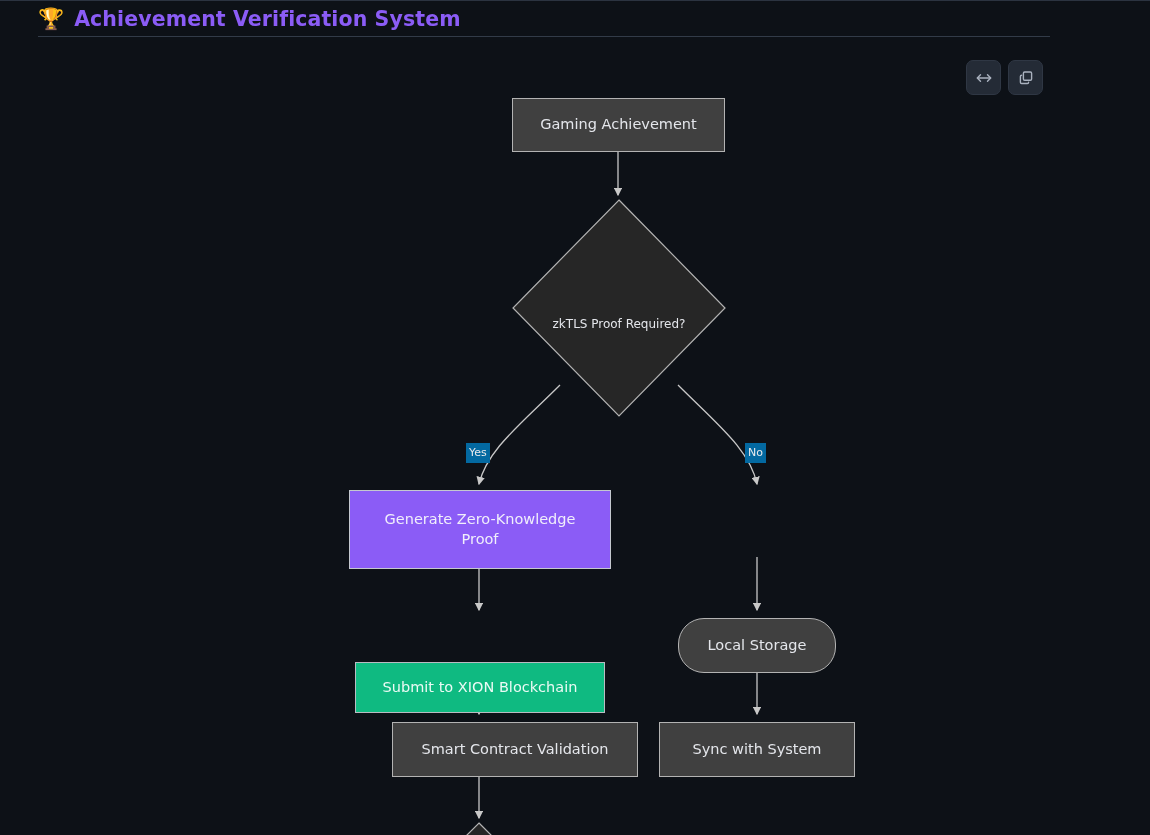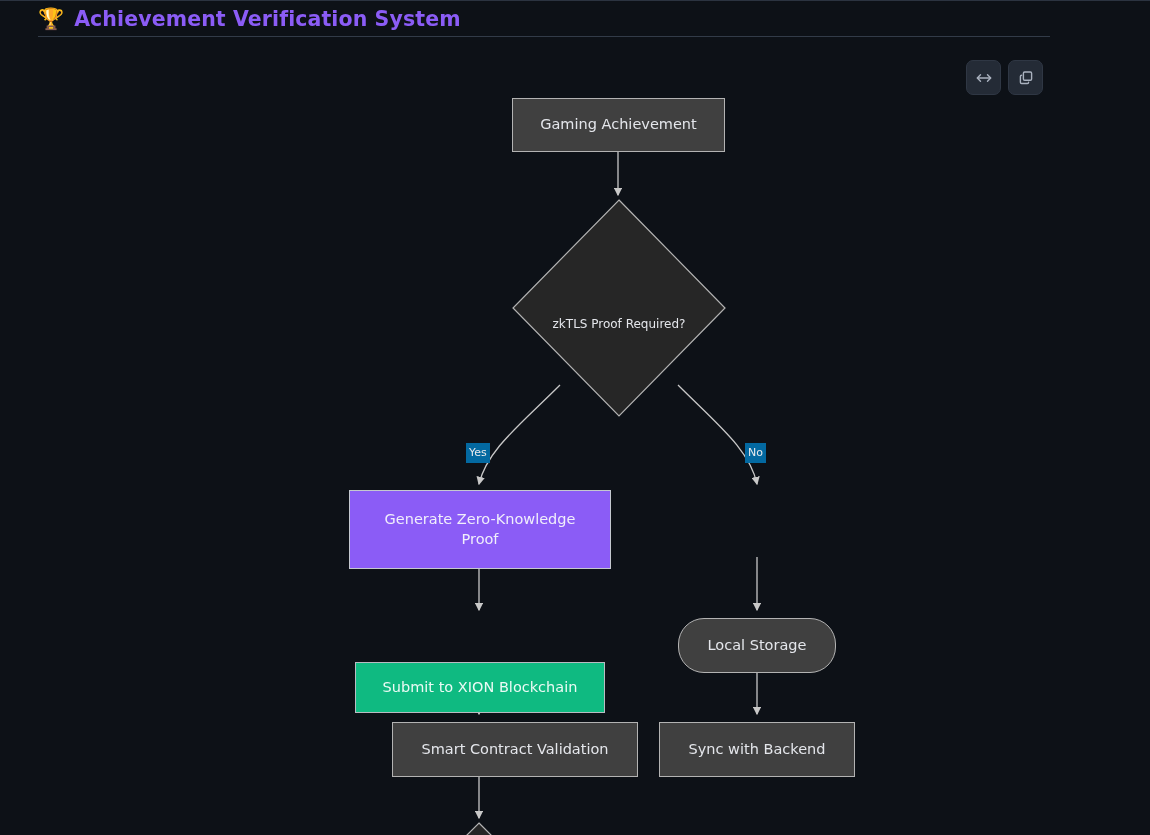--- a/index.html
+++ b/index.html
@@ -225,19 +225,19 @@
   <div class="node" style="left:357px; top:682px; width:246px; height:55px;margin-left:35px;">
     <span>Smart Contract Validation</span>
   </div>
 
 
   <div class="node" style="left:678px; top:578px; width:158px; height:55px;border-radius:26px;">
     <span>Local Storage</span>
   </div>
 
   <div class="node" style="left:659px; top:682px; width:196px; height:55px;">
-    <span>Sync with Backend</span>
+    <span>Sync with System</span>
   </div>
 
   <div class="edge-label" style="left:466px; top:403px;">Yes</div>
   <div class="edge-label" style="left:745px; top:403px;text-align:right;">No</div>
 
 </div>
 
 </body></html>

